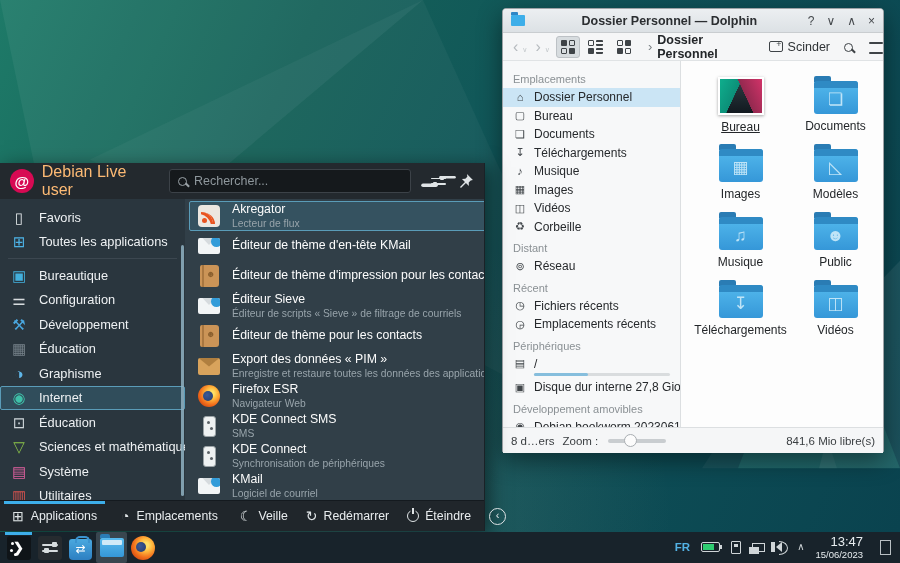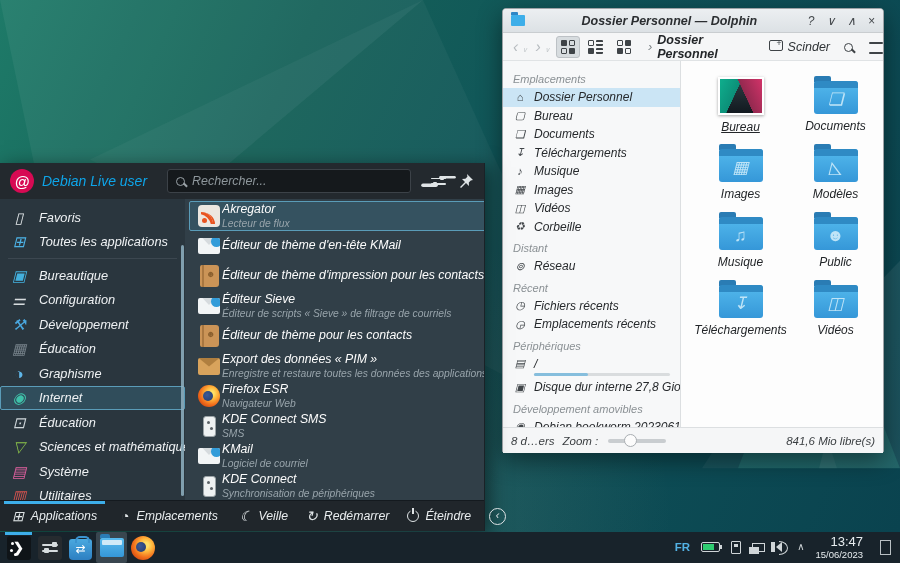--- a/index.html
+++ b/index.html
@@ -1,18 +1,18 @@
 <!DOCTYPE html>
 <html><head>
 <meta charset="utf-8">
 <style>
   * { box-sizing: border-box; margin: 0; padding: 0; }
   html,body { width: 900px; height: 563px; overflow: hidden; }
   body { font-family: "Liberation Sans", sans-serif; position: relative; background:#0a434f; }
-  .abs { position:absolute;font-style:italic; }
+  .abs { position:absolute; }
 
   
   #wallpaper { position:absolute; inset:0 0 31px 0;
     background:
       radial-gradient(ellipse at 38% 98%, rgba(200,180,150,.16), transparent 42%),
       linear-gradient(115deg,#1e7a68 0%, #156158 28%, #0f5359 55%, #0a434f 100%);
   }
   .wshape { position:absolute; inset:0; }
   .w1 { background:rgba(255,255,255,.055); clip-path:polygon(0% 0%, 47% 0%, 7% 57%); }
   .w2 { background:rgba(255,255,255,.04);  clip-path:polygon(10% 30%, 47% 0%, 69% 82%); }
@@ -37,21 +37,21 @@
   .viewbtn { width:24px; height:22px; border-radius:3px; display:flex; align-items:center; justify-content:center; }
   .viewbtn.sel { background:#d7dcdf; border:1px solid #bcc1c5; }
   .vicon { display:grid; grid-template-columns:6px 6px; grid-template-rows:6px 6px; gap:2px; }
   .vicon i { background:#3e4347; border-radius:1px; }
   .vicon i.o { background:transparent; border:1.5px solid #3e4347; }
   .vicon.details { grid-template-columns:6px 7px; }
   .vicon.details i.line { background:linear-gradient(#3e4347 0 2px, transparent 2px 4px, #3e4347 4px 6px); border:0; }
   .crumb { display:flex; align-items:center; gap:5px; margin-left:8px; flex:1; }
   .crumb .chev { color:#7a8084; font-size:13px; }
   .crumb .name { font-size:12.5px; font-weight:bold; color:#232629; }
-  .split-btn { display:flex; align-items:flex-start; gap:5px; font-size:12.5px; color:#2f3336; padding:2px 4px; }
+  .split-btn { display:flex; align-items:center; gap:5px; font-size:12.5px; color:#2f3336; padding:2px 4px; }
   .split-icon { width:14px; height:11px; border:1.5px solid #3e4347; border-radius:2px; position:relative; }
   .split-icon::before { content:"+"; position:absolute; right:0px; top:-3px; font-size:9px; color:#3e4347; }
   .mag { width:9px; height:9px; border:1.6px solid #3e4347; border-radius:50%; position:relative; display:inline-block; }
   .mag::after { content:""; position:absolute; width:5px; height:1.6px; background:#3e4347; transform:rotate(45deg); right:-4px; bottom:-1px; }
   .toolbar .iconbtn { padding:4px 6px; }
   .ham { width:14px; height:2px; background:#3e4347; border-radius:1px; position:relative; }
   .ham::before,.ham::after { content:""; position:absolute; left:0; width:14px; height:2px; background:#3e4347; border-radius:1px; }
   .ham::before { top:-5px; } .ham::after { top:5px; }
 
   .dolphin-body { display:flex; height:366px; }
@@ -84,41 +84,41 @@
   .zoom-track { width:58px; height:4px; background:#c9cdd0; border-radius:2px; position:relative; margin:0 2px; }
   .zoom-handle { width:13px; height:13px; background:#fcfcfc; border:1px solid #a9aeb2; border-radius:50%; position:absolute; top:-5px; left:16px; }
   .free-space { margin-left:auto; }
 
   
   #kickoff { left:0; top:163px; width:485px; height:368px; background:#2e3c45; box-shadow:4px 4px 18px rgba(0,0,0,.5);
     display:flex; flex-direction:column; border-right:1px solid #1a2227; }
   .k-header { height:36px; background:#23292e; display:flex; align-items:center; padding:0 10px; gap:8px; flex:0 0 36px; }
   .avatar { width:24px; height:24px; border-radius:50%; background:#d70a53; color:#fff; font-size:15px; font-weight:bold;
     display:flex; align-items:center; justify-content:center; }
-  .k-user { color:#0ea5e9; font-size:14px; margin-right:auto; }
+  .k-user { color:#fdba74; font-size:16px; margin-right:auto; }
   .k-search { width:244px; height:24px; background:#15191c; border:1px solid #3c4248; border-radius:3px;
     display:flex; align-items:center; gap:7px; padding:0 8px; color:#8e979c; font-size:12.5px; margin-right:8px; }
   .k-search .mag { border-color:#9aa2a7; } .k-search .mag::after { background:#9aa2a7; }
   .filt { width:15px; height:11px; position:relative; margin:0 4px; }
   .filt::before,.filt::after { content:""; position:absolute; left:0; width:15px; height:1.6px; background:#dfe4e6; border-radius:1px; }
   .filt::before { top:2px; box-shadow:9px -1.2px 0 .8px #dfe4e6; }
   .filt::after { bottom:2px; box-shadow:-9px 1.2px 0 .8px #dfe4e6, 4px 0 0 0 #23292e; }
   .filt i { position:absolute; width:4px; height:4px; background:#dfe4e6; border-radius:1px; }
   .filt i.a { top:0.5px; right:2px; } .filt i.b { bottom:0.5px; left:2px; }
   .pin { width:16px; height:16px; }
   .k-body { flex:1; display:flex; overflow:hidden; }
   .k-side { width:185px; background:#2a363e; padding-top:6px; position:relative; }
   .k-cat { display:flex; align-items:center; gap:10px; height:24.5px; padding:0 8px; color:#eef1f3; font-size:12.8px;
     border:1px solid transparent; white-space:nowrap; }
   .k-cat .cglyph { width:20px; flex:0 0 20px; text-align:center; font-size:15px; line-height:1; }
   .k-cat.sel { background:rgba(72,160,196,.22); border:1px solid #5a9cb8; border-radius:2px; }
   .k-divider { height:1px; background:#3c4750; margin:4px 8px; }
   .k-side-scroll { position:absolute; right:1px; top:46px; bottom:4px; width:3px; background:#8fb2c2; border-radius:2px; opacity:.85; }
   .k-list { flex:1; background:#313f48; padding:2px 8px 0 4px; position:relative; }
-  .k-app { display:flex; gap:0; height:30px; padding:0 6px; border:1px solid transparent; }
+  .k-app { display:flex; gap:10px; height:30px; padding:0 6px; border:1px solid transparent; }
   .k-app.sel { background:rgba(72,160,196,.20); border:1px solid #5a9cb8; border-radius:2px; }
   .k-app .aicon { width:26px; flex:0 0 26px; display:flex; align-items:center; justify-content:center; }
   .k-app .atext { display:flex; flex-direction:column; justify-content:center; overflow:hidden; }
   .k-app .aname { color:#fcfcfc; font-size:12.3px; line-height:1.25; white-space:nowrap; }
   .k-app .adesc { color:#98a4ab; font-size:10.3px; line-height:1.2; white-space:nowrap; }
 
   
   .tile { border-radius:4px; }
   .ic-rss { width:22px; height:22px; background:#ece7e0; position:relative; }
   .ic-rss::before { content:""; position:absolute; left:4px; bottom:4px; width:5px; height:5px; background:#e95420; border-radius:50%; }
@@ -530,36 +530,36 @@
         <span class="aicon">
             <span class="ic-phone"></span>
           </span>
         <span class="atext">
             <span class="aname">KDE Connect SMS</span>
         <span class="adesc">SMS</span>
           </span>
         </div>
       <div class="k-app">
         <span class="aicon">
+            <span class="ic-phone"></span>
+          </span>
+        <span class="atext">
+            <span class="aname">KDE Connect</span>
+        <span class="adesc">Synchronisation de périphériques</span>
+          </span>
+        </div>
+      <div class="k-app">
+        <span class="aicon">
             <span class="ic-env">
               <span class="badge"></span>
             </span>
           </span>
         <span class="atext">
             <span class="aname">KMail</span>
         <span class="adesc">Logiciel de courriel</span>
-          </span>
-        </div>
-      <div class="k-app">
-        <span class="aicon">
-            <span class="ic-phone"></span>
-          </span>
-        <span class="atext">
-            <span class="aname">KDE Connect</span>
-        <span class="adesc">Synchronisation de périphériques</span>
           </span>
         </div>
 
     </div>
   </div>
 
   <div class="k-footer">
     <span class="k-tab active">
       <span class="tglyph glyph">⊞</span>
       <span>Applications</span>

